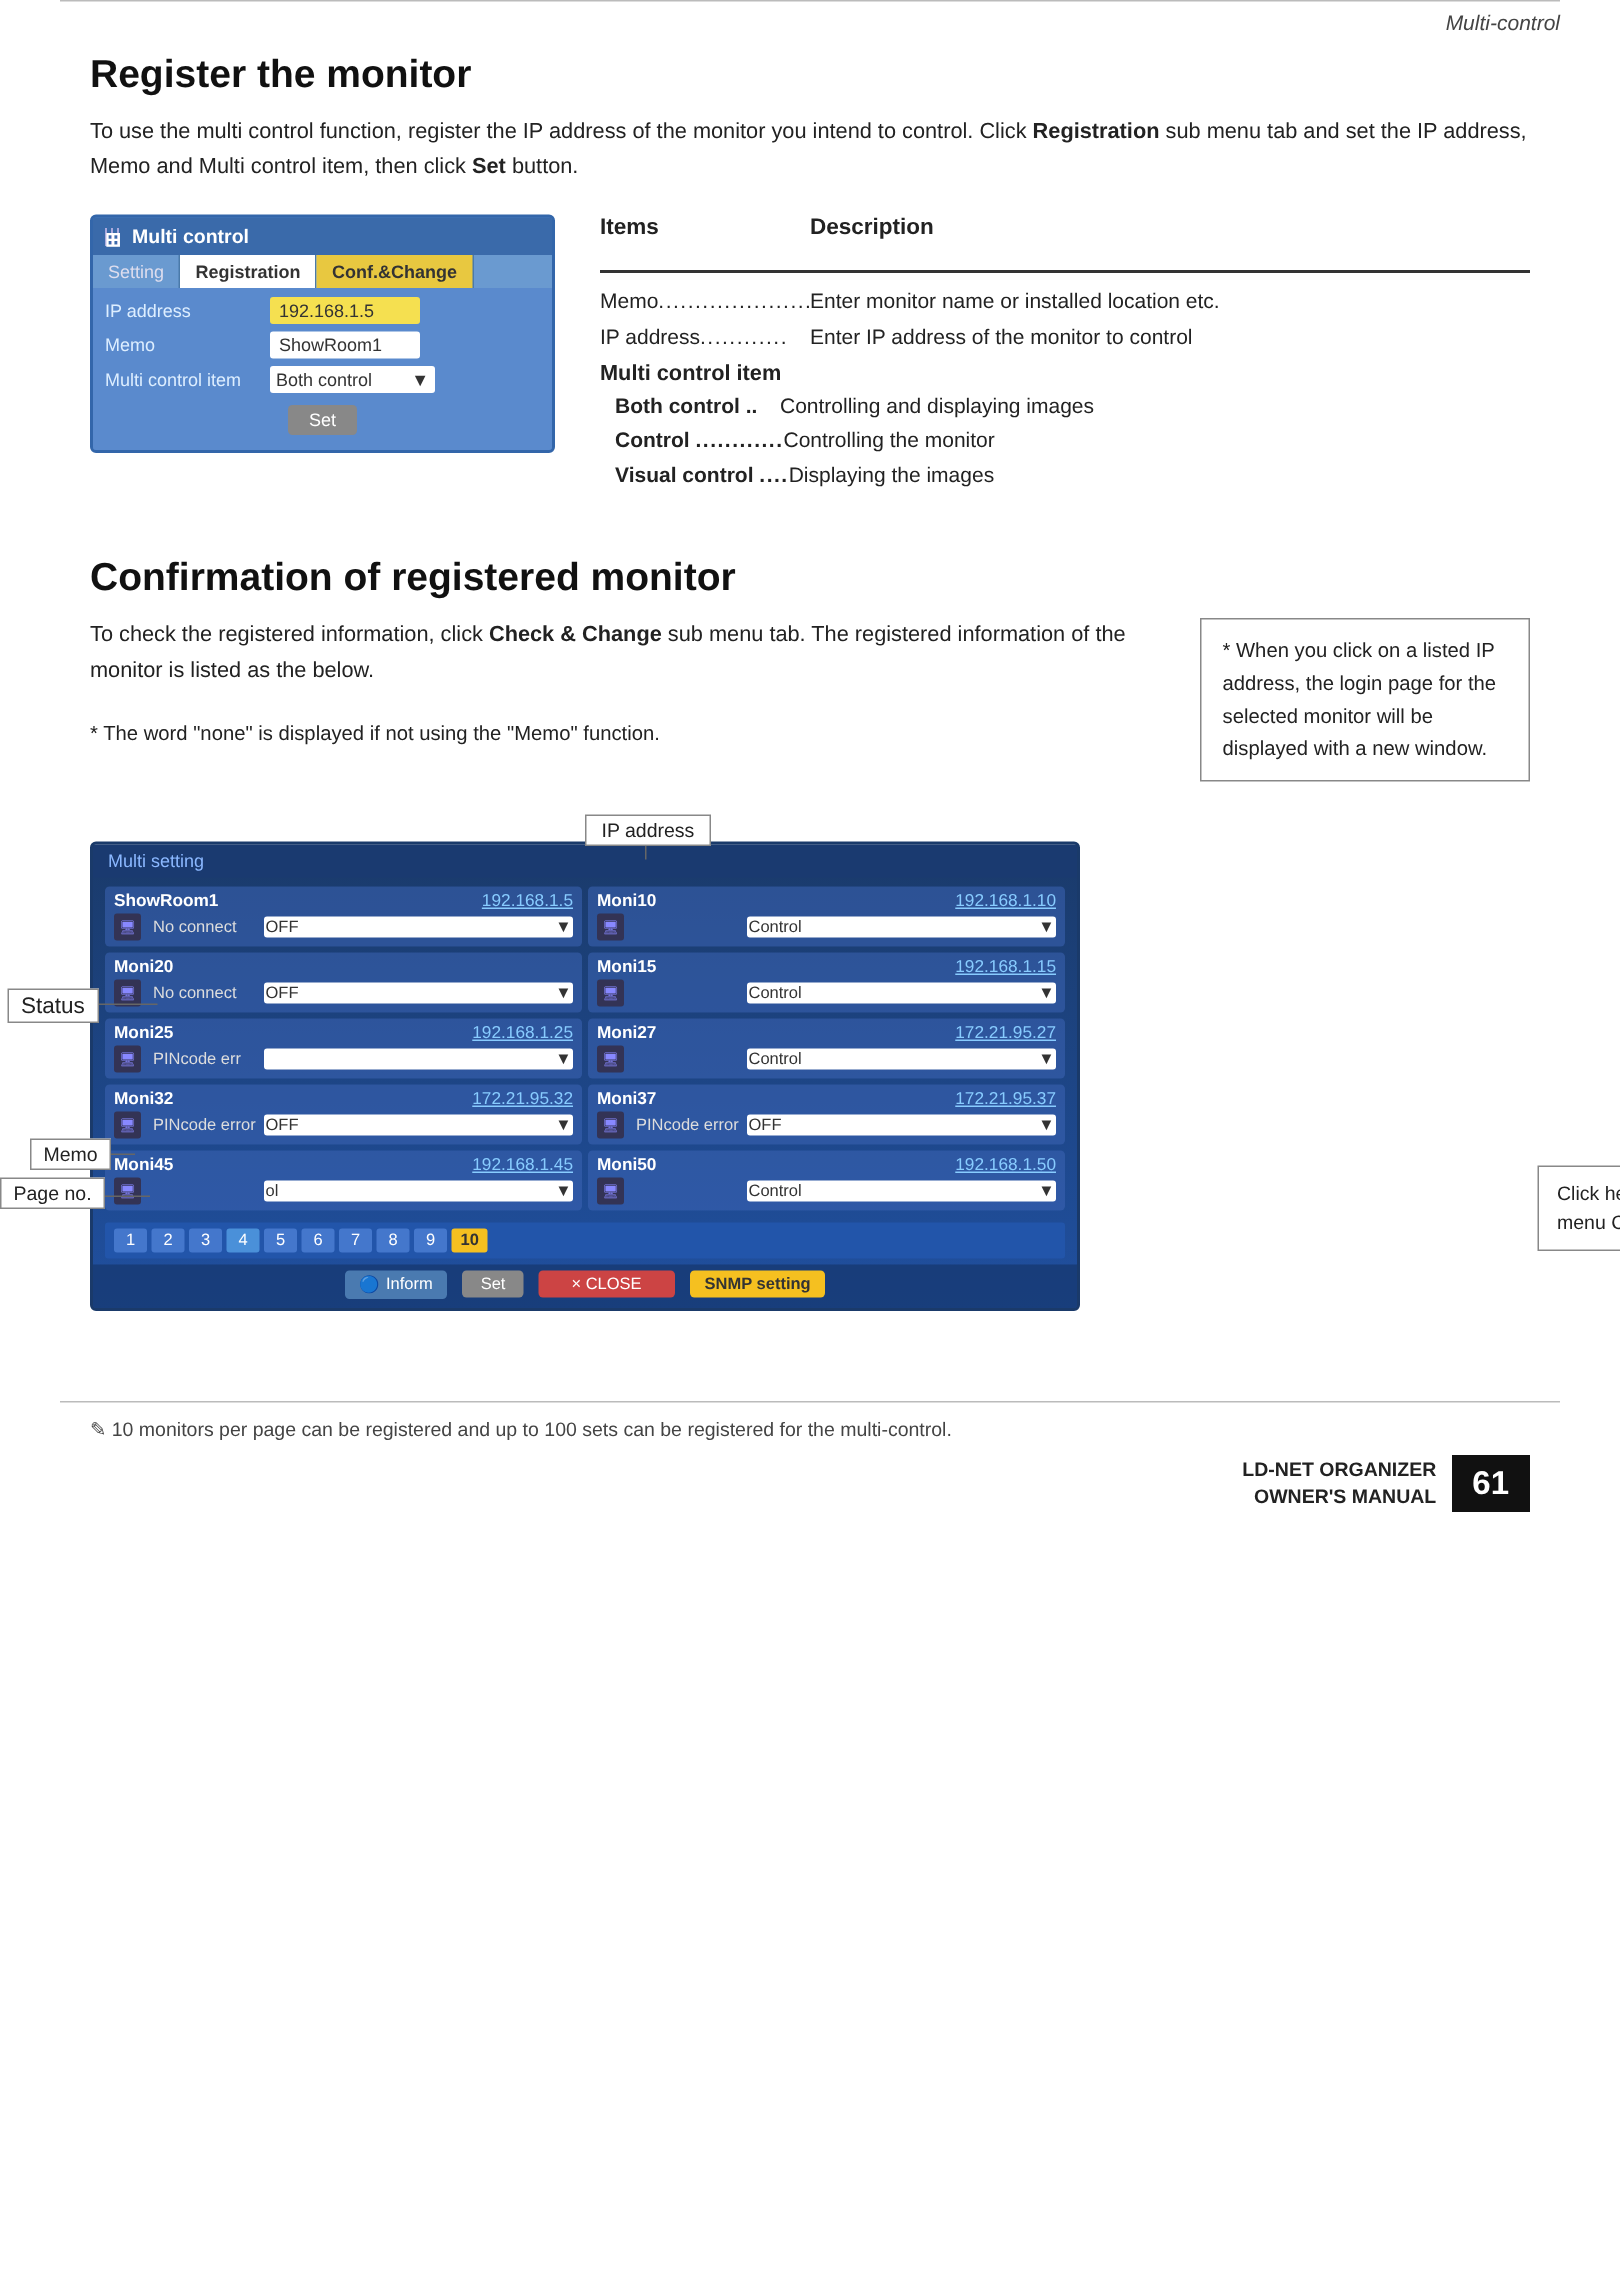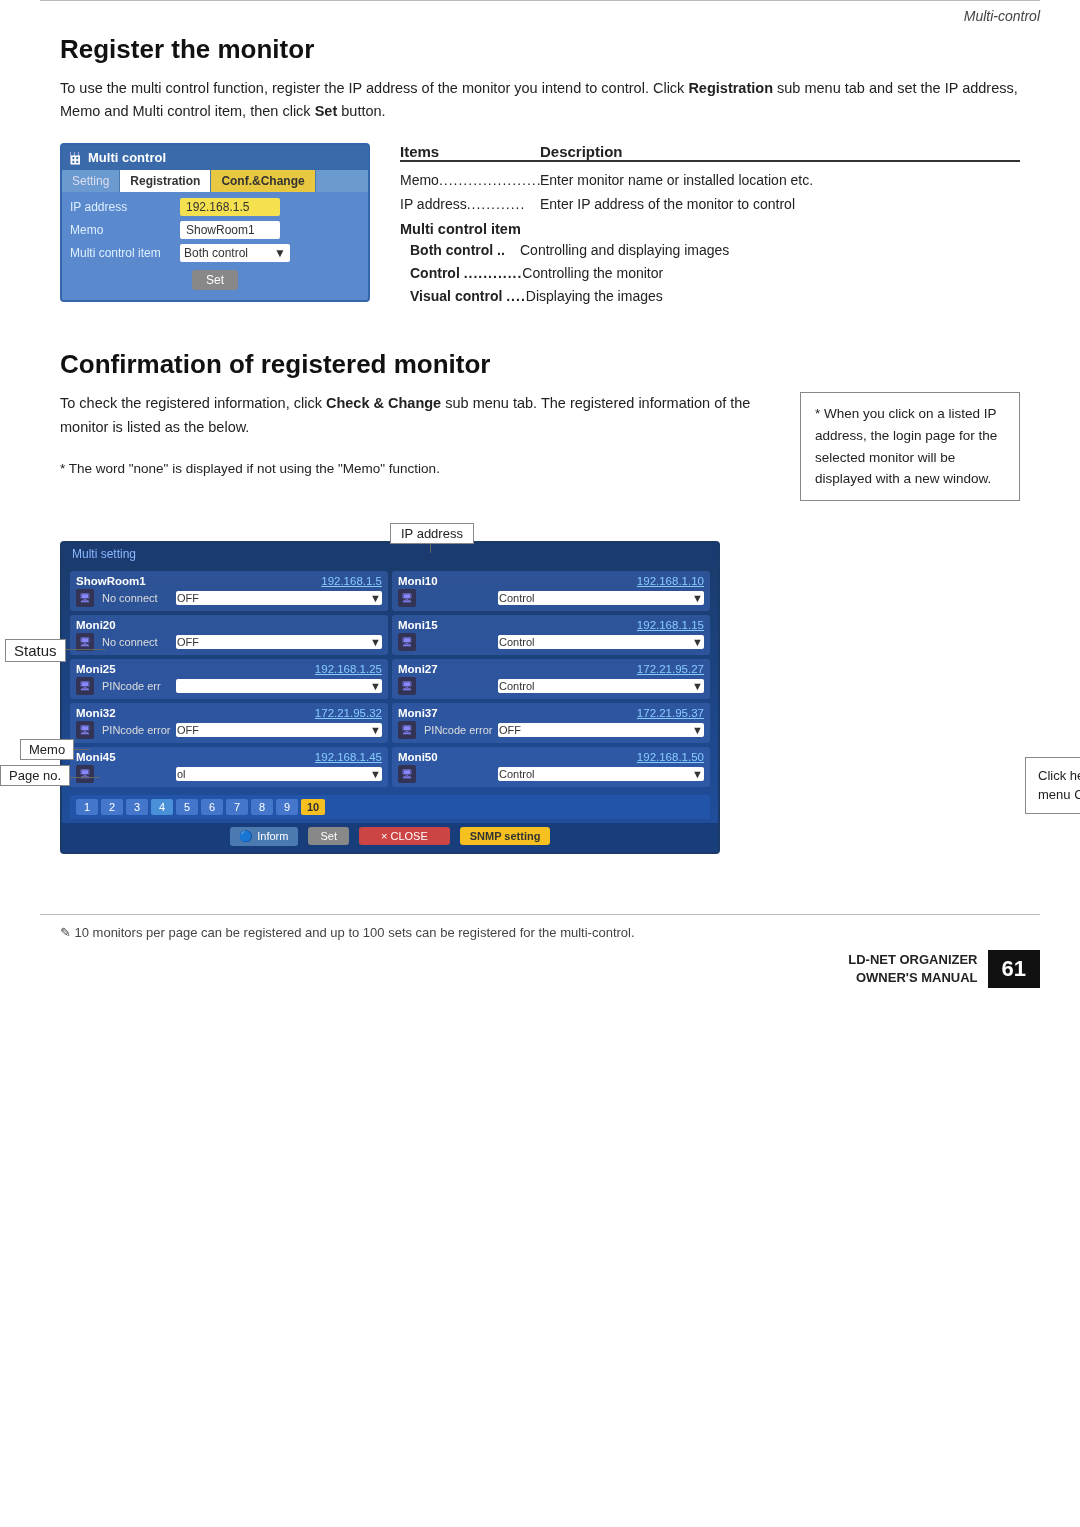--- a/index.html
+++ b/index.html
@@ -159,21 +159,21 @@
     }
 
     
     .items-table {
       flex: 1;
     }
     .items-header {
       display: flex;
       border-bottom: 2px solid #333;
       margin-bottom: 8px;
-      padding-bottom: 0;
+      padding-bottom: 20px;
     }
     .items-header .col-items {
       font-size: 15px;
       font-weight: bold;
       width: 140px;
     }
     .items-header .col-desc {
       font-size: 15px;
       font-weight: bold;
     }
@@ -390,21 +390,21 @@
     .footer-note {
       font-size: 13px;
       color: #444;
       margin-bottom: 10px;
       padding-left: 20px;
     }
     .footer-brand {
       display: flex;
       justify-content: flex-end;
       align-items: center;
-      padding: 0 40px 20px 0;
+      padding: 0 60px 20px 0;
       gap: 10px;
     }
     .footer-brand .brand-text {
       font-size: 13px;
       font-weight: bold;
       text-align: right;
       line-height: 1.4;
     }
     .footer-page-num {
       background: #111;

